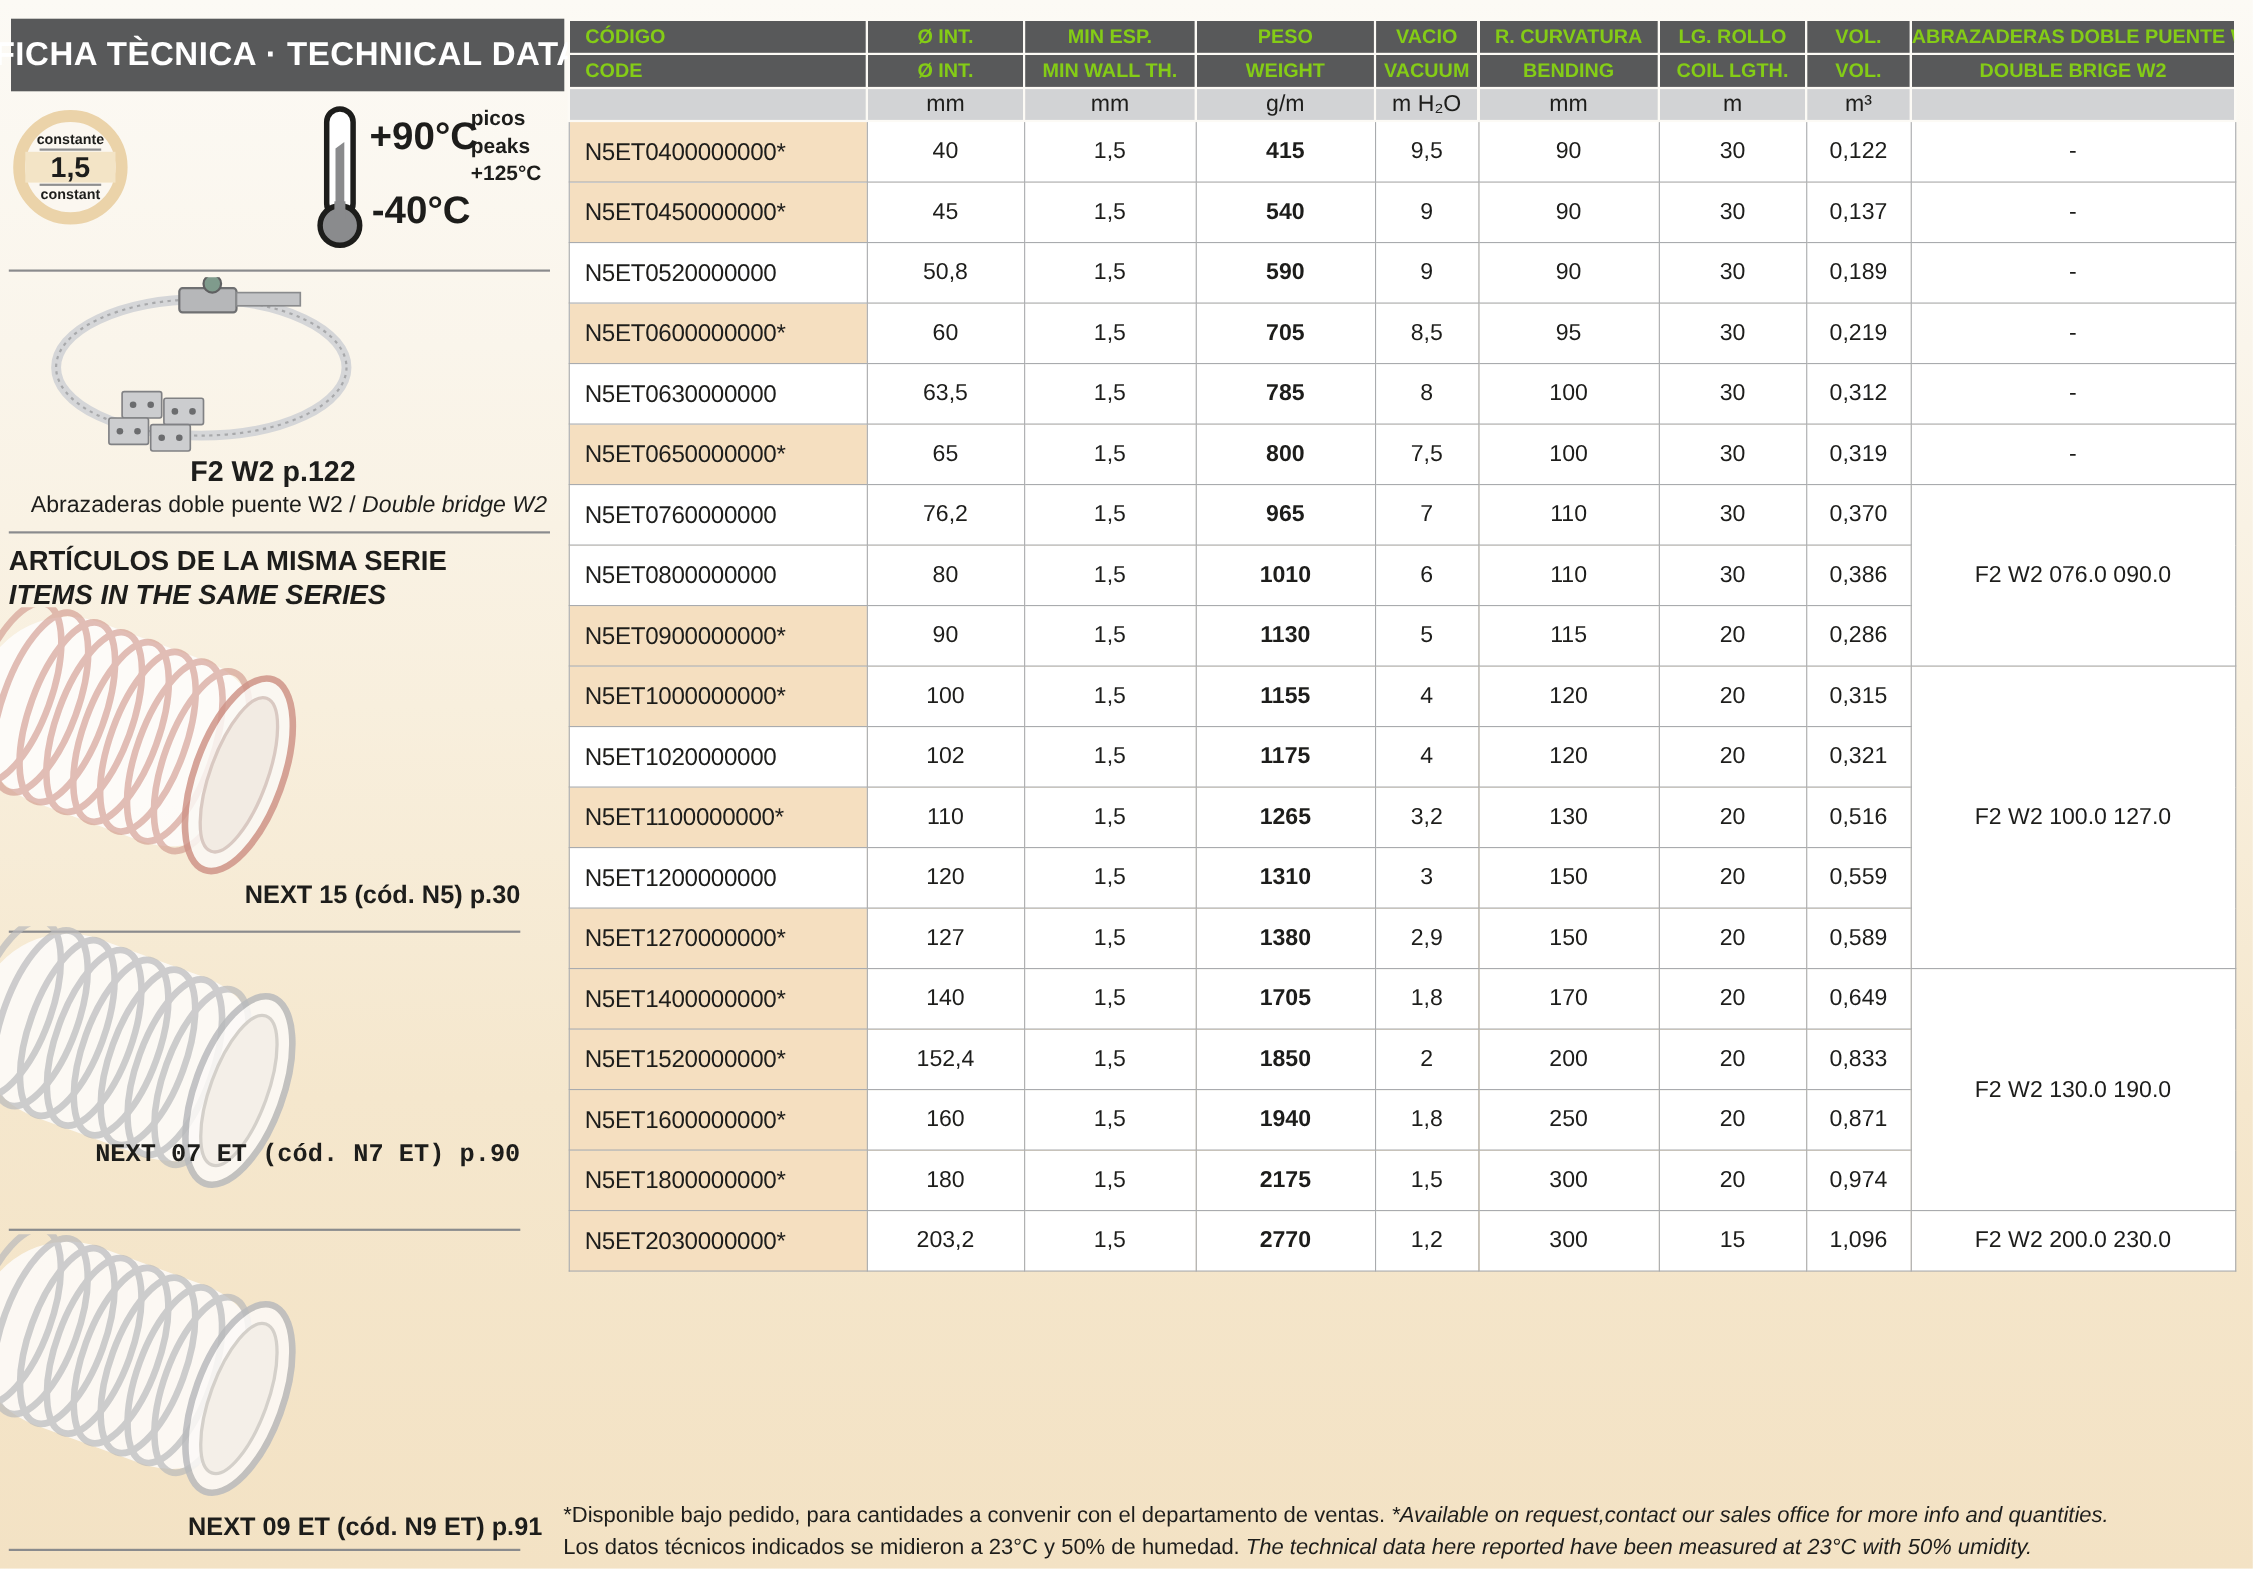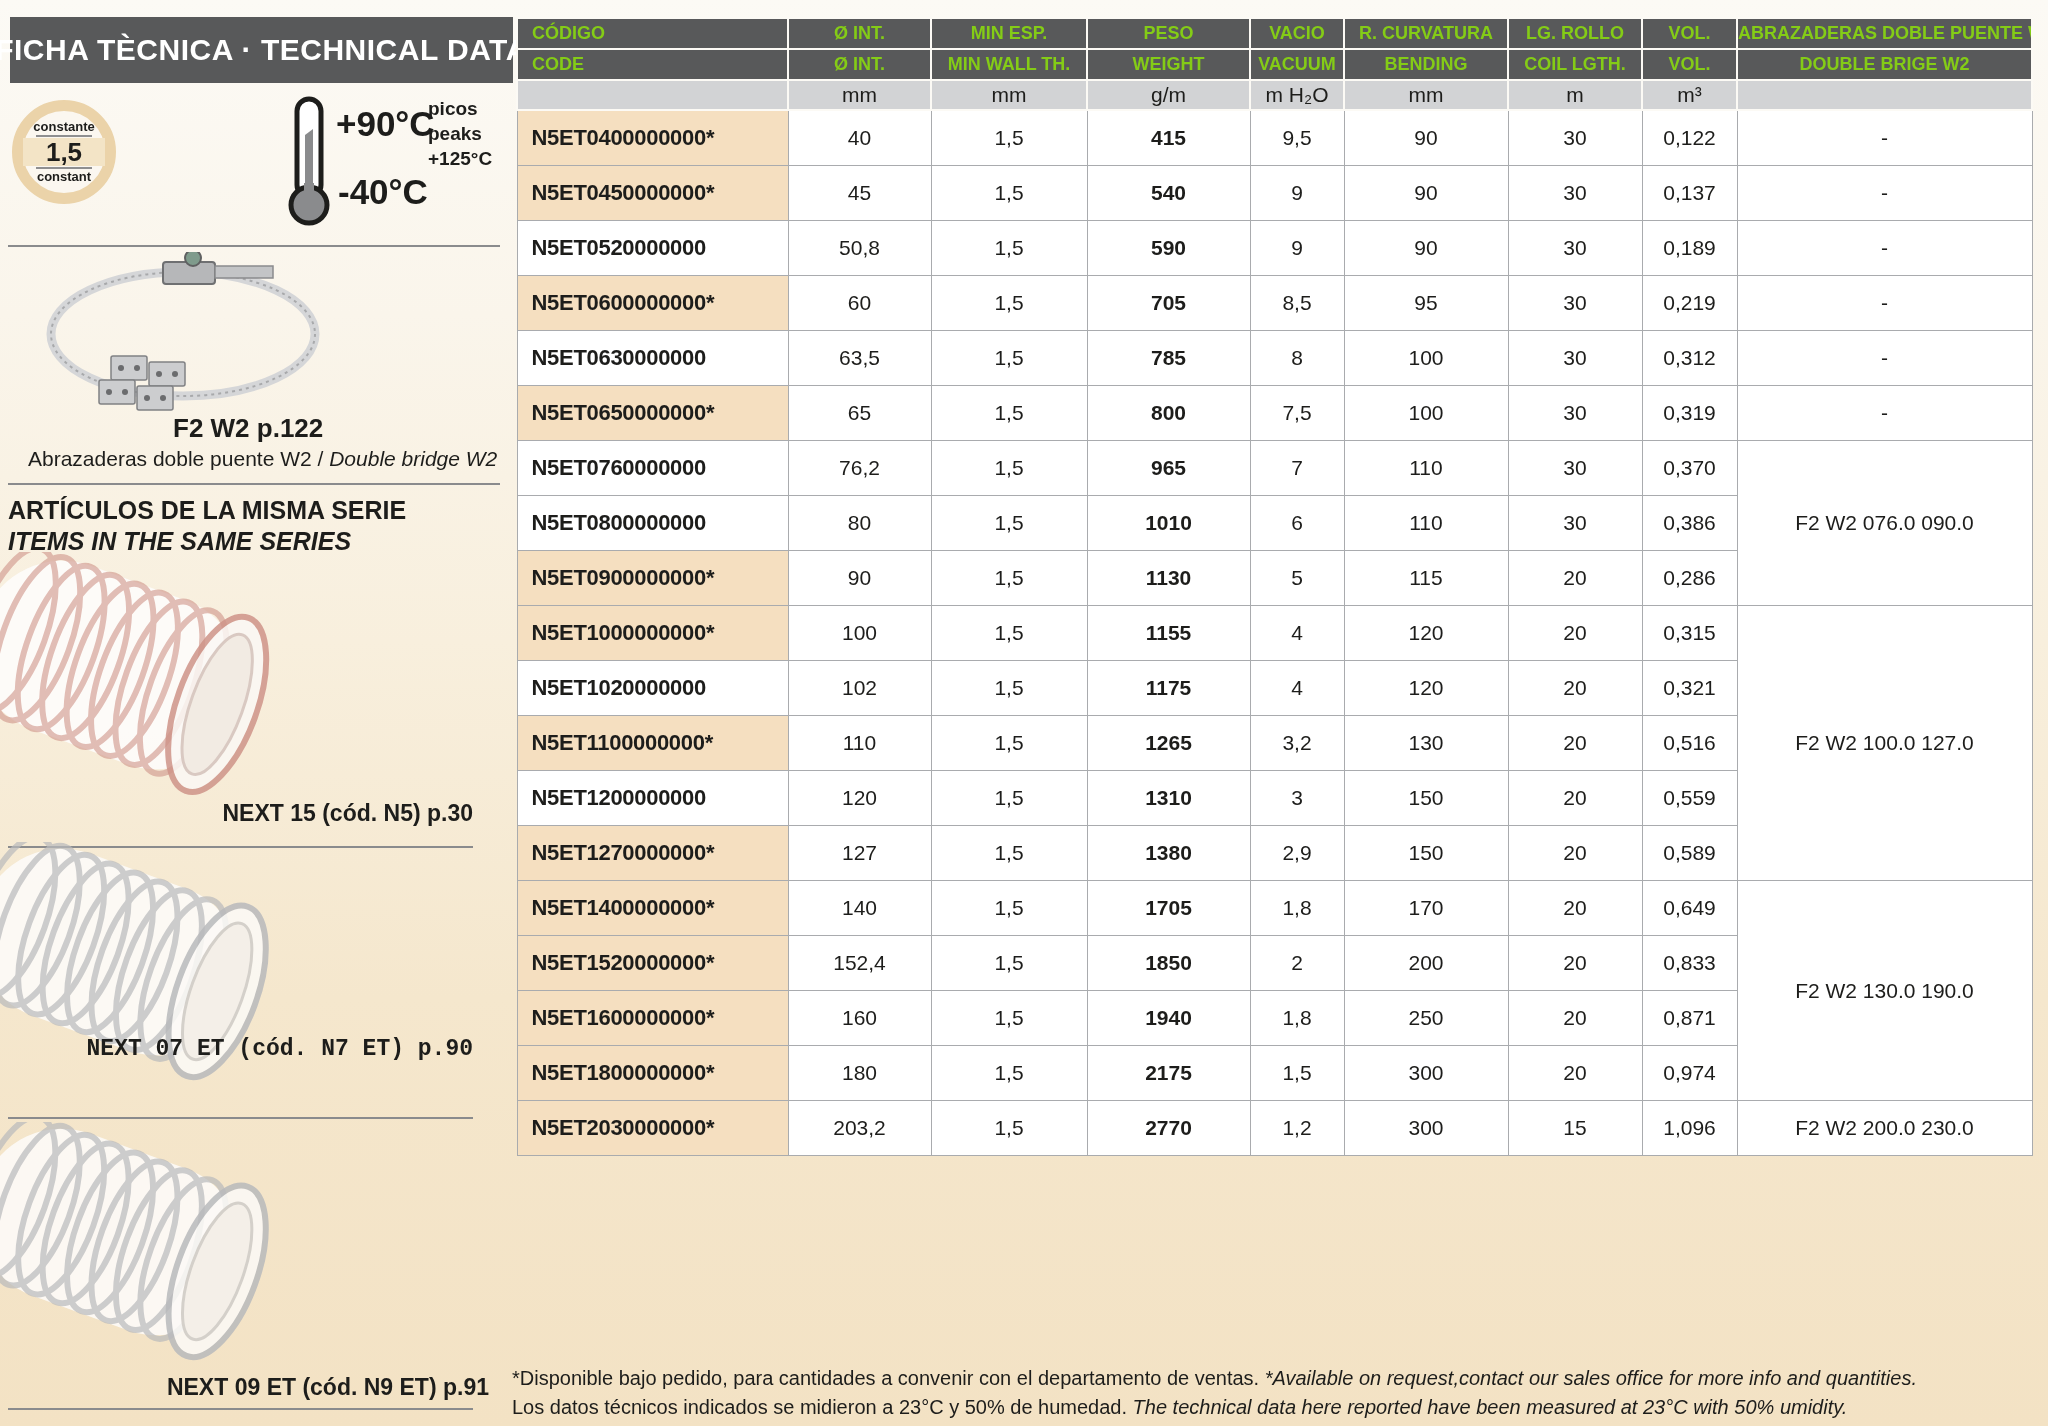--- a/index.html
+++ b/index.html
@@ -47,21 +47,21 @@
   th.lft{text-align:left;padding-left:14px;}
   tr.units td{
     background:#d2d3d5;border:2px solid #fcfaf5;height:28px;
     font-size:21px;font-weight:normal;text-align:center;
   }
   tbody td{
     background:#fff;border:1px solid #a9abae;height:54px;
     font-size:21px;text-align:center;
   }
   tbody td.code{
-    text-align:left;padding-left:14px;font-weight:bold;font-size:22px;letter-spacing:-.3px;
+    text-align:left;padding-left:14px;font-weight:normal;font-size:22px;letter-spacing:-.3px;
   }
   tbody td.hl{background:#f5dfc0;}
   tbody td.b{font-weight:bold;}
   tbody td.clampcell{font-size:21px;}
 
   
   .notes{left:512px;top:1364px;font-size:20px;line-height:29px;white-space:nowrap;}
 </style>
 </head>
 <body>
@@ -176,21 +176,21 @@
       <ellipse cx="100" cy="122" rx="34" ry="84"></ellipse>
       <ellipse cx="126" cy="122" rx="34" ry="84"></ellipse>
       <ellipse cx="152" cy="122" rx="34" ry="84"></ellipse>
       <ellipse cx="178" cy="122" rx="34" ry="84"></ellipse>
       <ellipse cx="204" cy="122" rx="34" ry="84"></ellipse>
     </g>
     <ellipse cx="240" cy="122" rx="40" ry="90" fill="#fcfaf7" opacity="0.85" stroke="#b9babc" stroke-width="6"></ellipse>
     <ellipse cx="240" cy="122" rx="26" ry="72" fill="#f4efe8" stroke="#d4d0ca" stroke-width="3"></ellipse>
   </g>
 </svg>
-<div class="abs hosecap" style="left:16px;top:1374px;width:473px;">NEXT 09 ET (cód. N9 ET) p.91</div>
+<div class="abs hosecap" style="left:0px;top:1374px;width:473px;padding-left:20px;">NEXT 09 ET (cód. N9 ET) p.91</div>
 <div class="abs rule" style="left:8px;top:1408px;width:465px;"></div>
 
 <div class="abs dtable">
   <table>
     <colgroup>
       <col style="width:271px">
         <col style="width:143px">
         <col style="width:156px">
       <col style="width:163px">
         <col style="width:94px">

